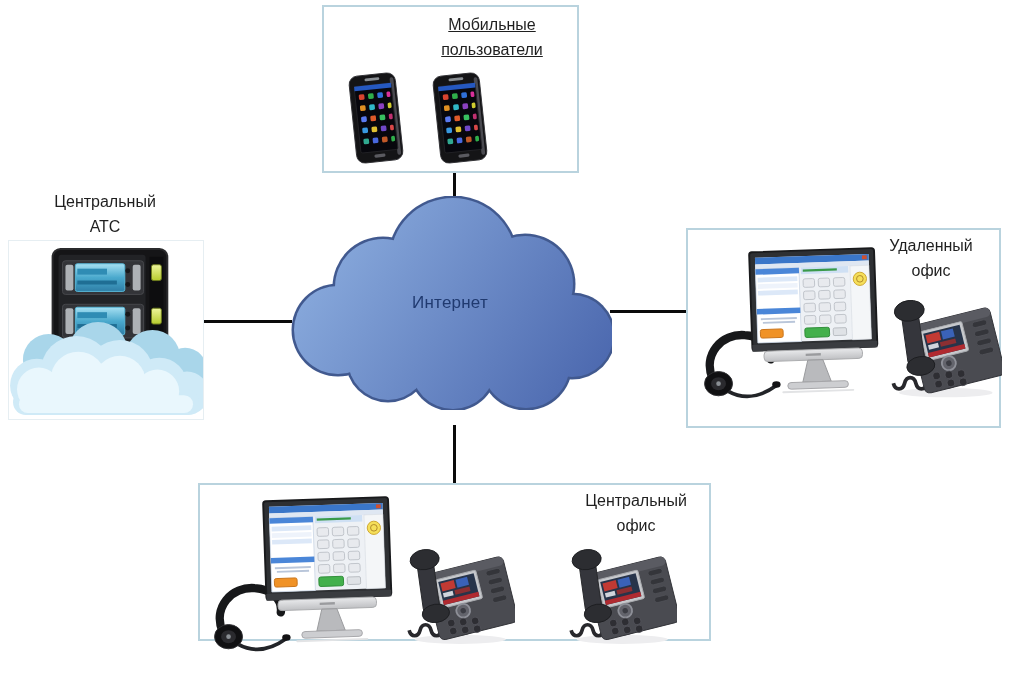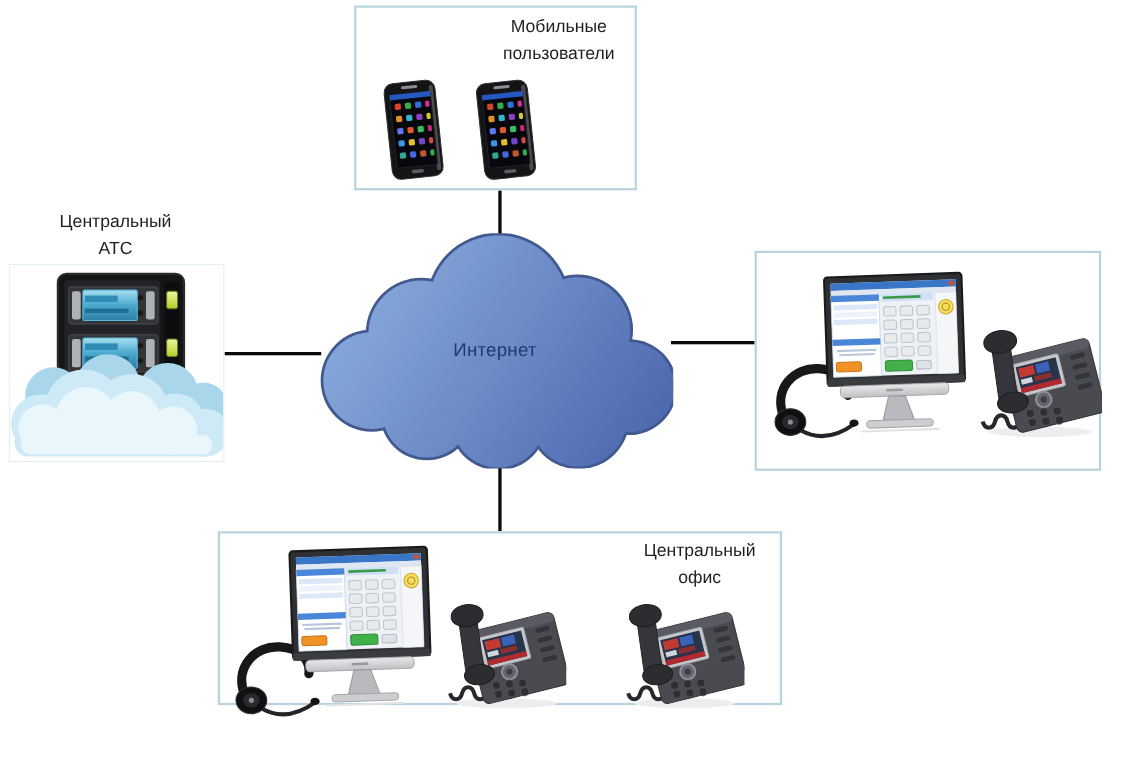--- a/index.html
+++ b/index.html
@@ -260,44 +260,45 @@
 </svg>
 
 <div class="stage">
 
   <div class="connector" style="left:453px;top:173px;width:3px;height:40px;"></div>
   <div class="connector" style="left:204px;top:320px;width:88px;height:3px;"></div>
   <div class="connector" style="left:610px;top:310px;width:78px;height:3px;"></div>
   <div class="connector" style="left:453px;top:425px;width:3px;height:58px;"></div>
 
   <div class="box" style="left:322px;top:5px;width:257px;height:168px;">
-    <div class="nodelabel" style="right:4px;top:6px;width:130px;">Мобильные пользователи</div>
+    <div class="nodelabel" style="right:20px;top:6px;width:130px;text-decoration:underline;">Мобильные пользователи</div>
     <svg class="dev tilt-l" style="left:26px;top:66px;" width="52" height="90">
         <use href="#sym-smartphone"></use>
       </svg>
     <svg class="dev tilt-l" style="left:110px;top:66px;" width="52" height="90">
         <use href="#sym-smartphone"></use>
       </svg>
   </div>
 
   <div class="nodelabel" style="left:45px;top:190px;width:120px;">Центральный АТС</div>
   <div class="pbx-photo" style="left:8px;top:240px;width:196px;height:180px;">
     <svg width="194" height="178">
         <use href="#sym-servercloud"></use>
       </svg>
   </div>
 
-  <div class="cloud-wrap" style="left:288px;top:212px;width:324px;height:214px;">
+  <div class="cloud-wrap" style="left:288px;top:196px;width:324px;height:214px;">
     <svg width="324" height="214">
         <use href="#sym-cloud"></use>
       </svg>
     <div class="cloud-label">Интернет</div>
   </div>
 
   <div class="box" style="left:686px;top:228px;width:315px;height:200px;">
+    <div class="nodelabel" style="right:10px;top:4px;width:116px;">Удаленный офис</div>
     <svg class="dev" style="left:10px;top:96px;" width="84" height="78">
         <use href="#sym-headset"></use>
       </svg>
     <svg class="dev tilt-m" style="left:56px;top:18px;" width="142" height="150">
         <use href="#sym-monitor"></use>
       </svg>
     <svg class="dev" style="left:196px;top:50px;" width="118" height="126">
         <use href="#sym-ipphone"></use>
       </svg>
   </div>

